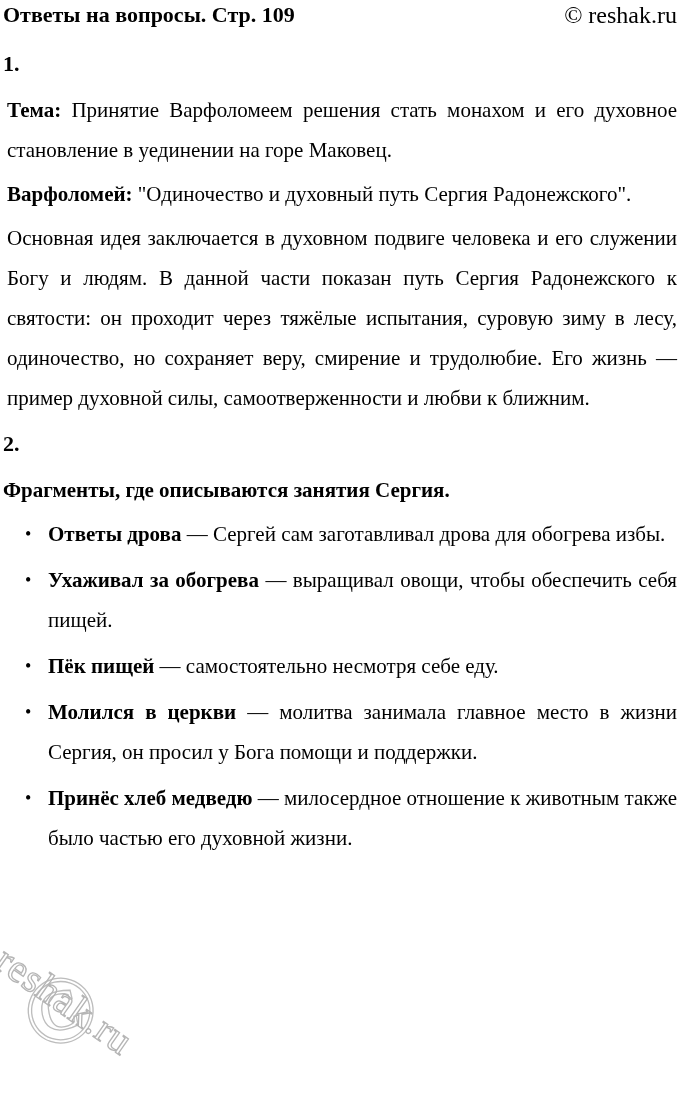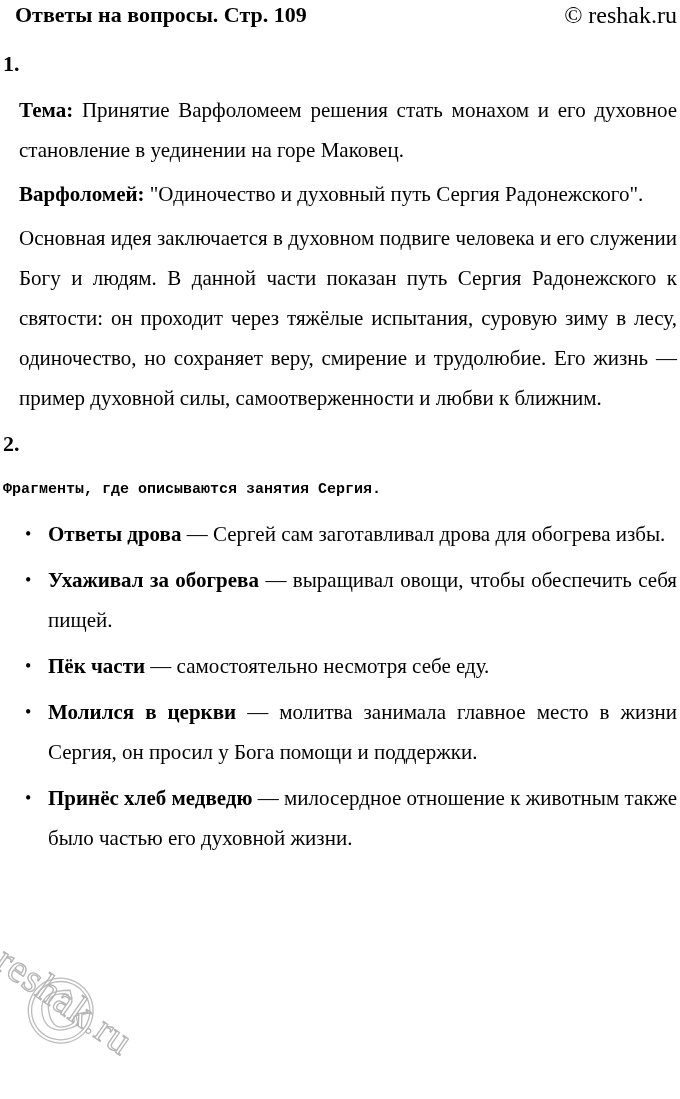--- a/index.html
+++ b/index.html
@@ -14,41 +14,40 @@
     padding: 2px 3px 0 3px;
     overflow: hidden;
   }
   .content { position: relative; z-index: 1; }
   .header-bar {
     display: flex;
     justify-content: space-between;
     align-items: flex-start;
     margin-bottom: 14px;
   }
-  .header-title { font-weight: bold; font-size: 22px; line-height: 26px; margin-left: 12px; }
+  .header-title { font-weight: bold; font-size: 22px; line-height: 26px; }
   .header-copy { font-size: 24px; line-height: 26px; }
   .answer-number {
     font-weight: bold;
     font-size: 22px;
     line-height: 44px;
     margin-bottom: 4px;
   }
   .para {
     font-size: 21px;
     line-height: 40px;
     text-align: justify;
-    margin: 0 0 4px 16px;
+    margin: 0 0 4px 4px;
   }
   .lead { font-weight: bold; }
   .section-heading {
     font-weight: bold;
-    font-size: 15px;
+    font-size: 21px;
     line-height: 40px;
     margin: 0 0 4px 0;
-    font-family: Liberation Mono, monospace;
   }
   ul.activity-list { list-style: none; margin: 0; padding: 0; }
   ul.activity-list li {
     position: relative;
     padding-left: 45px;
     font-size: 21px;
     line-height: 40px;
     text-align: justify;
     margin-bottom: 6px;
   }
@@ -122,21 +121,21 @@
     <ul class="activity-list">
       <li>
         <span class="bullet-dot">•</span><b class="lead">Ответы дрова</b>
         <span>— Сергей сам заготавливал дрова для обогрева избы.</span>
       </li>
       <li>
         <span class="bullet-dot">•</span><b class="lead">Ухаживал за обогрева</b>
         <span>— выращивал овощи, чтобы обеспечить себя пищей.</span>
       </li>
       <li>
-        <span class="bullet-dot">•</span><b class="lead">Пёк части</b>
+        <span class="bullet-dot">•</span><b class="lead">Пёк пищей</b>
         <span>— самостоятельно несмотря себе еду.</span>
       </li>
       <li>
         <span class="bullet-dot">•</span><b class="lead">Молился в церкви</b>
         <span>— молитва занимала главное место в жизни Сергия, он просил у Бога помощи и поддержки.</span>
       </li>
       <li>
         <span class="bullet-dot">•</span><b class="lead">Принёс хлеб медведю</b>
         <span>— милосердное отношение к животным также было частью его духовной жизни.</span>
       </li>

